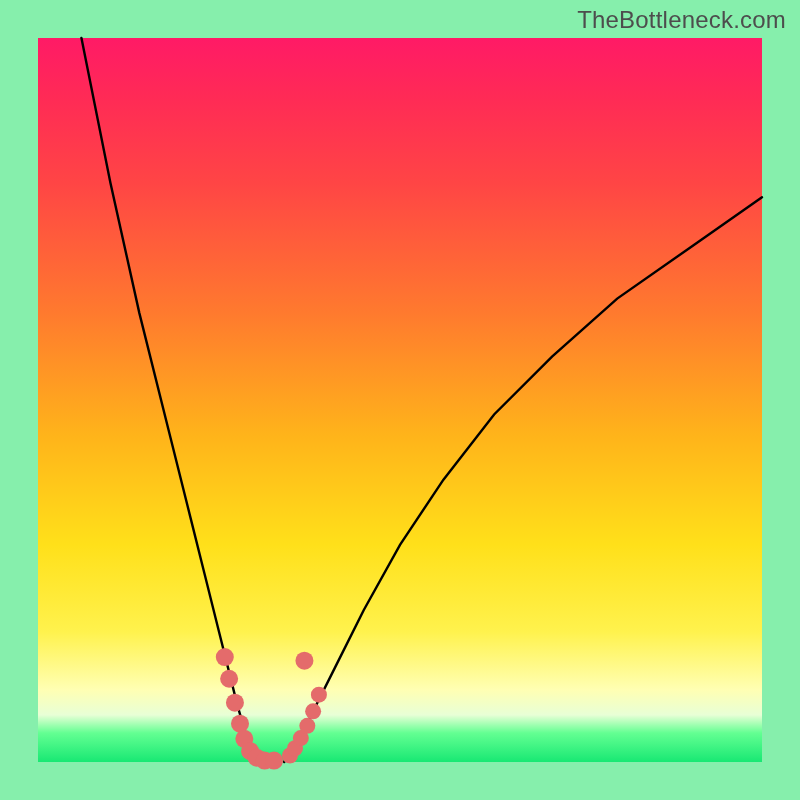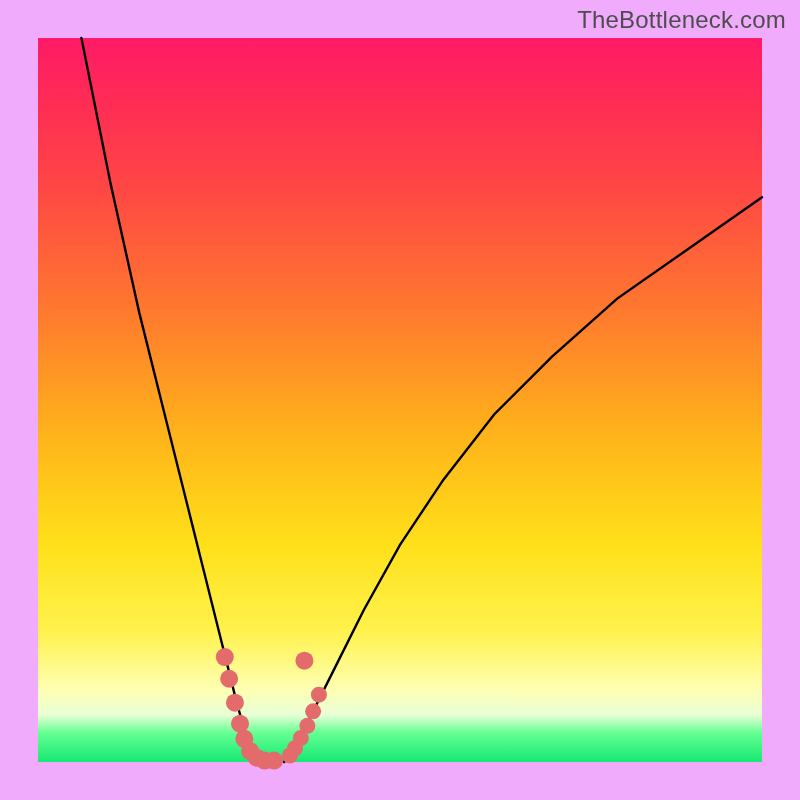--- a/index.html
+++ b/index.html
@@ -8,21 +8,21 @@
     width: 800px;
     height: 800px;
     background: #000;
     overflow: hidden;
     font-family: Arial, Helvetica, sans-serif;
   }
   .frame {
     position: relative;
     width: 800px;
     height: 800px;
-    background: #f0abfc;
+    background: #86efac;
   }
   .plot {
     position: absolute;
     left: 38px;
     top: 38px;
     width: 724px;
     height: 724px;
     
     background: linear-gradient(to bottom,
       #ff1a66 0%,

